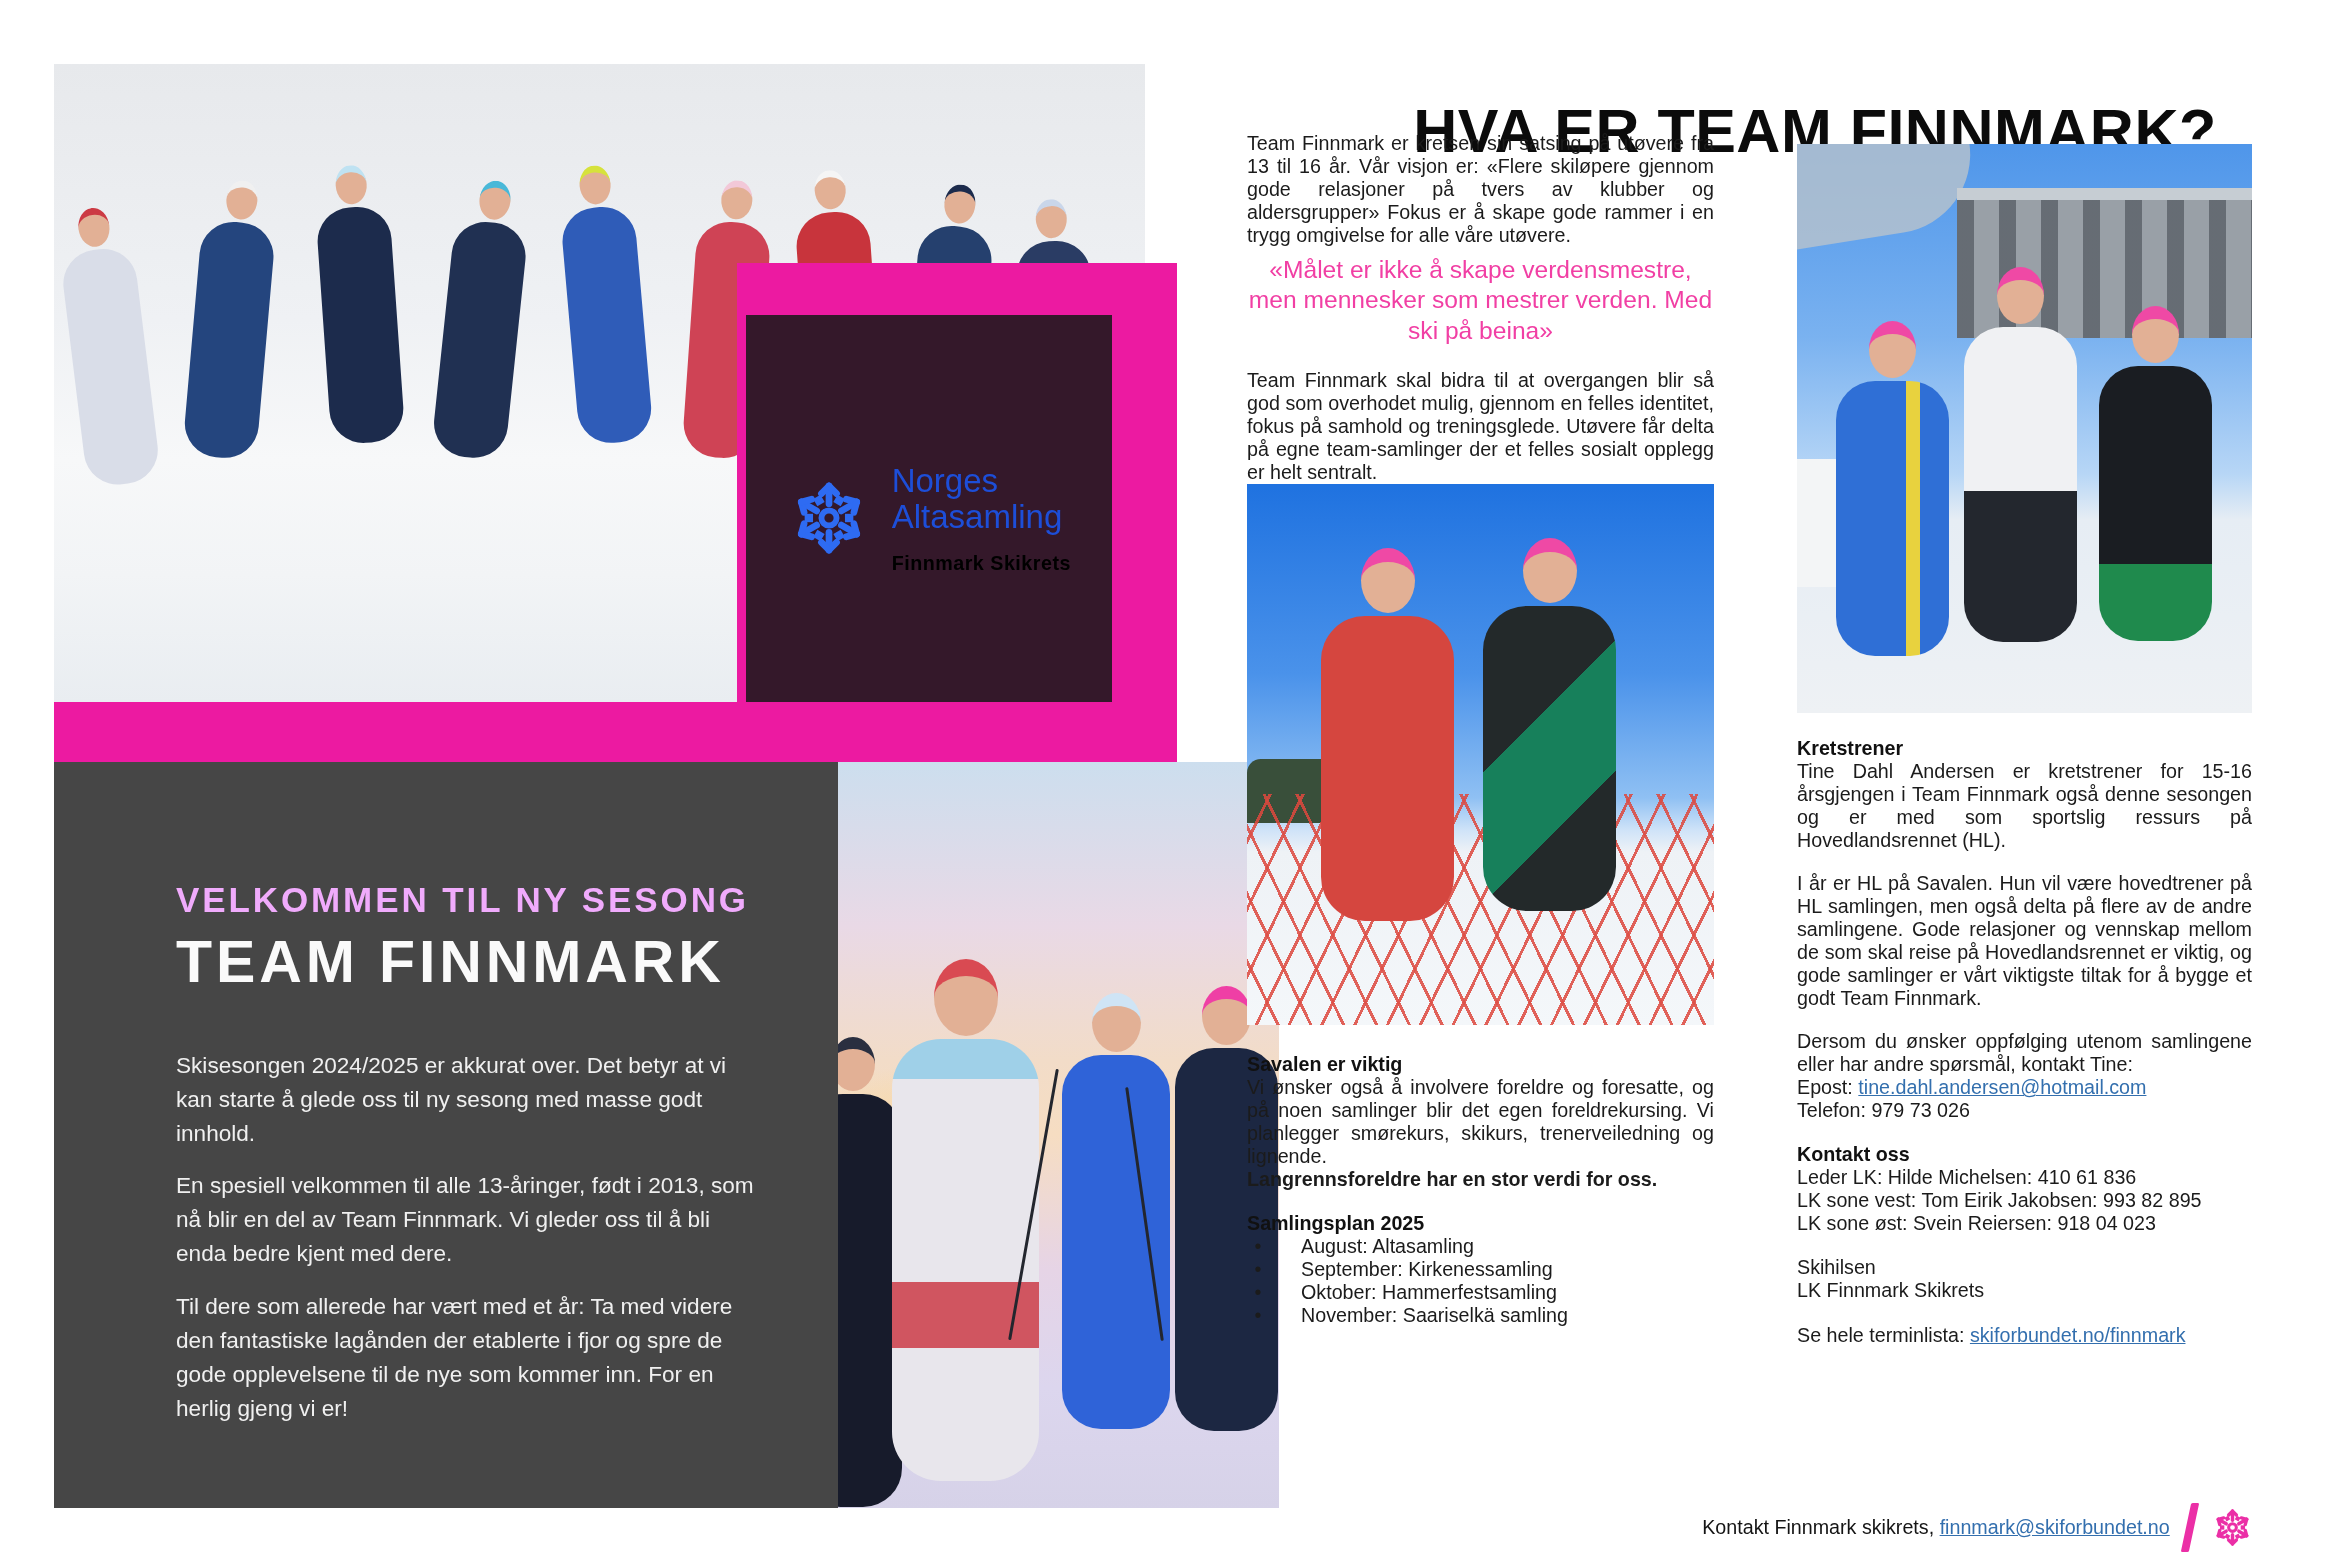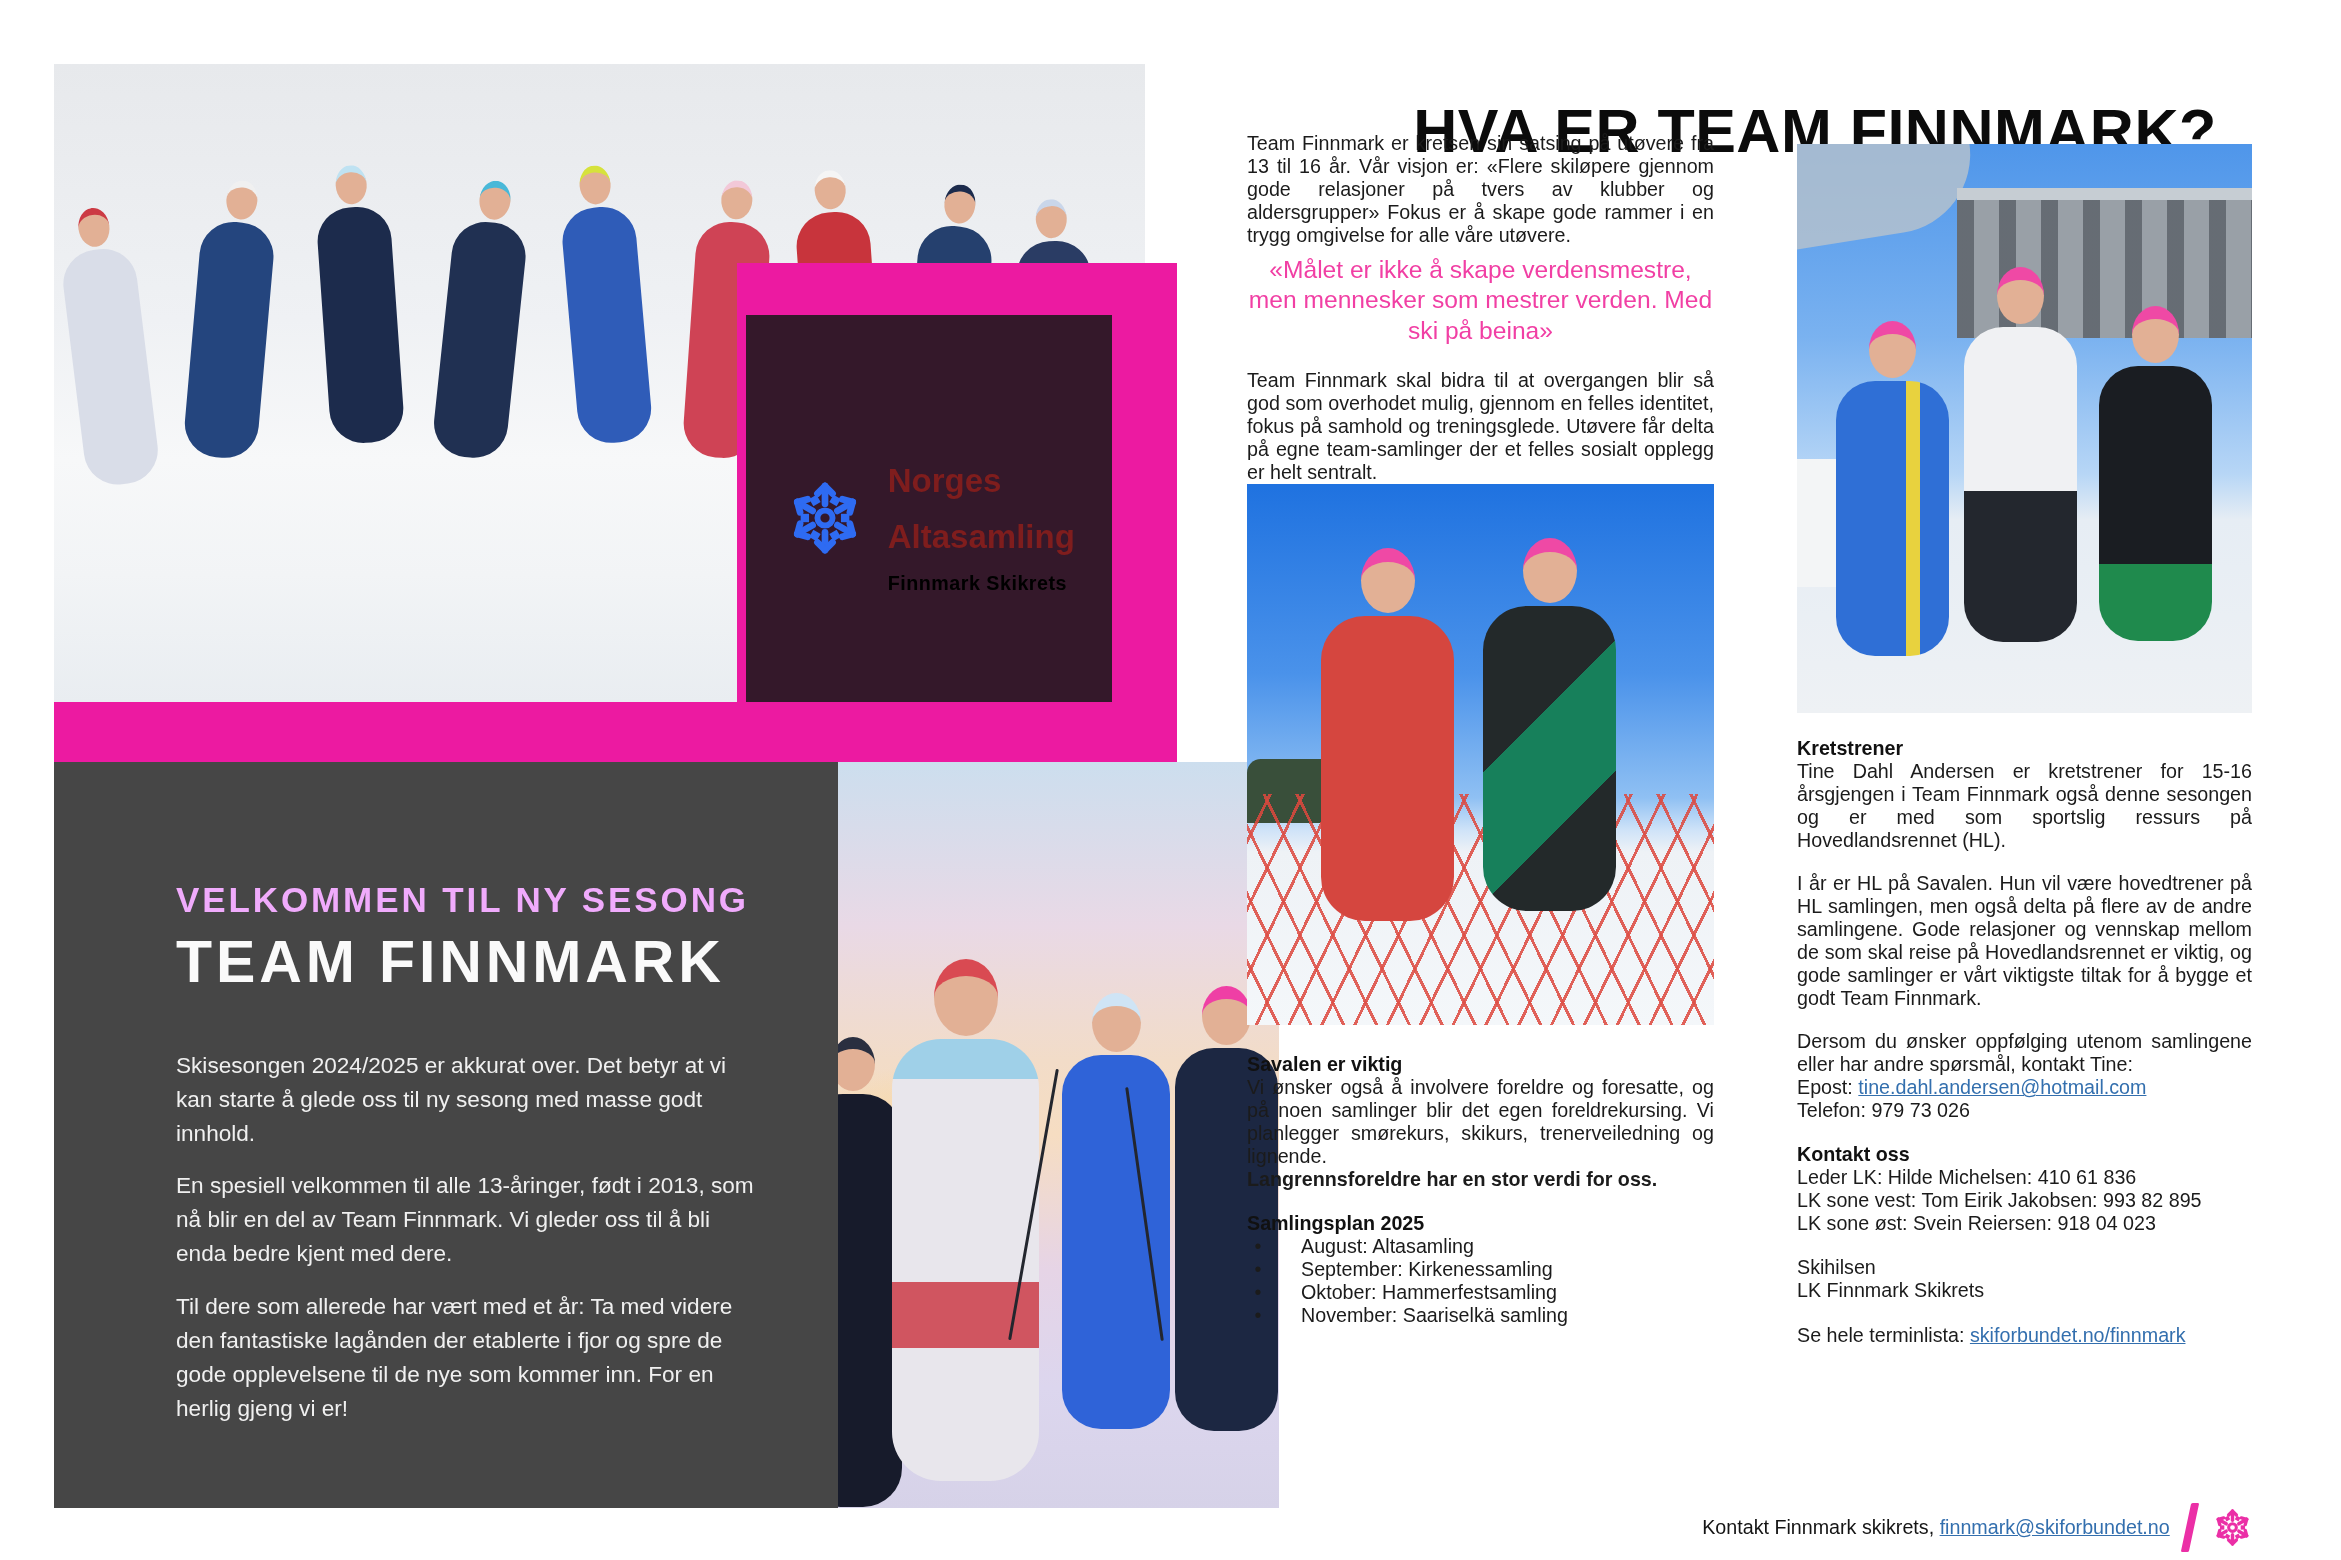--- a/index.html
+++ b/index.html
@@ -16,21 +16,21 @@
   .hero .pfig{width:74px;}
   .hero .pt{height:236px;}
 
   .pink-rect{position:absolute;left:737px;top:263px;width:440px;height:499px;background:#ec1aa1;z-index:2;}
   .pink-band{position:absolute;left:54px;top:702px;width:1123px;height:60px;background:#ec1aa1;z-index:2;}
   .logo-box{position:absolute;left:746px;top:315px;width:366px;height:387px;background:rgba(24,24,24,0.87);z-index:3;
             display:flex;align-items:center;justify-content:center;}
   .logo-row{display:flex;align-items:center;gap:20.6px;margin-top:19.7px;}
   .flake{display:block;}
   .logo-text{line-height:1;}
-  .logo-l1,.logo-l2{font-size:33px;font-weight:bold;color:#7f1d1d;letter-spacing:0px;line-height:36px;margin-top:20px;}
+  .logo-l1,.logo-l2{font-size:33px;font-weight:normal;color:#1d4ed8;letter-spacing:0px;line-height:36px;}
   .logo-l3{font-size:19.7px;font-weight:bold;color:#000000;margin-top:18.7px;letter-spacing:0.5px;}
 
   .dark-panel{position:absolute;left:54px;top:762px;width:784px;height:746px;background:#464646;z-index:2;
               box-sizing:border-box;padding:120px 81px 0 122px;color:#f2f2f2;}
   .kicker{color:#f0abfc;font-size:35px;font-weight:bold;letter-spacing:2.9px;line-height:1;}
   .panel-title{color:#fafafa;font-size:59px;font-weight:bold;letter-spacing:3.9px;line-height:1.05;margin-top:14.7px;}
   .dark-panel p{font-size:22.6px;line-height:34px;margin:18.7px 0 0 0;font-weight:normal;color:#f0f0f0;}
   .dark-panel p.first{margin-top:55px;}
 
   .sunset{position:absolute;left:838px;top:762px;width:441px;height:746px;z-index:1;overflow:hidden;

